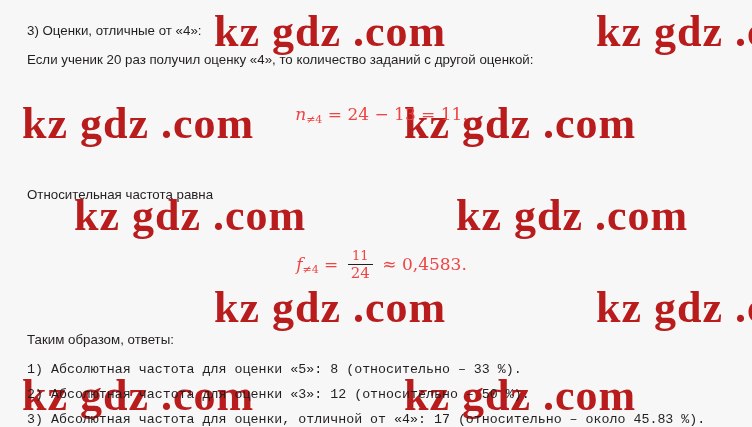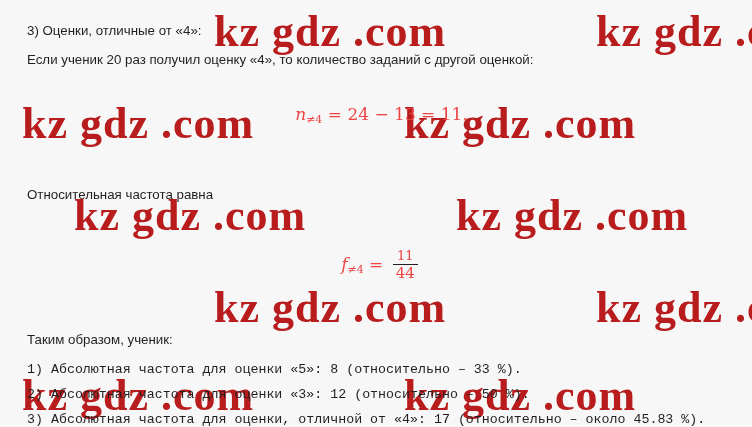--- a/index.html
+++ b/index.html
@@ -117,27 +117,28 @@
 
   <div class="line">Относительная частота равна</div>
 
   <div style="height:45px"></div>
 
   <div class="formula">
     <span class="ital">f</span><span class="sub">≠4</span>
     <span>=</span>
     <span class="frac">
       <span class="num">11</span>
-      <span class="den">44</span>
+      <span class="den">24</span>
     </span>
+    <span>≈ 0,4583.</span>
   </div>
 
   <div style="height:48px"></div>
 
-  <div class="line">Таким образом, ученик:</div>
+  <div class="line">Таким образом, ответы:</div>
 
   <div style="height:13px"></div>
 
   <div class="answers">
     <div class="line">1) Абсолютная частота для оценки «5»: 8 (относительно – 33 %).</div>
     <div style="height:7px"></div>
     <div class="line">2) Абсолютная частота для оценки «3»: 12 (относительно – 50 %).</div>
     <div style="height:7px"></div>
     <div class="line">3) Абсолютная частота для оценки, отличной от «4»: 17 (относительно – около 45.83 %).</div>
   </div>

